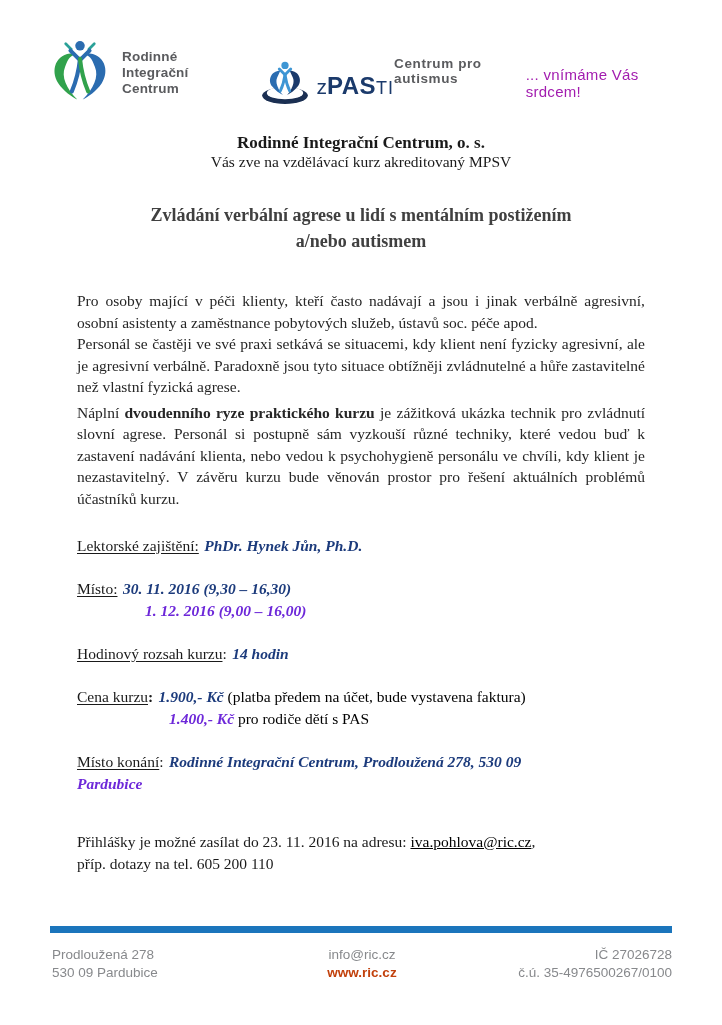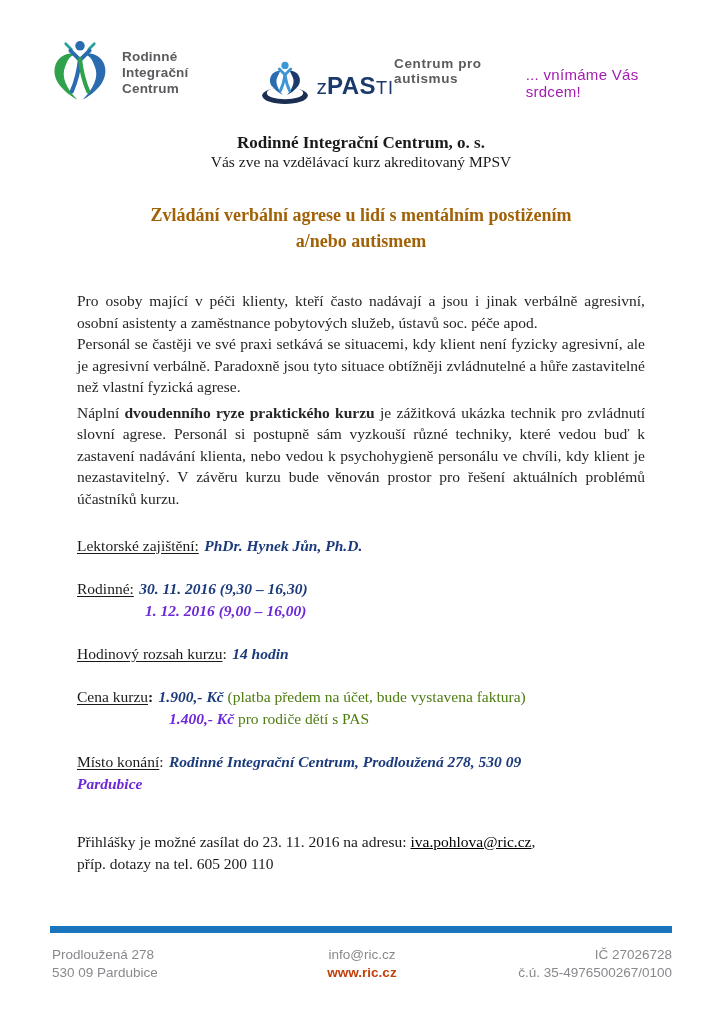--- a/index.html
+++ b/index.html
@@ -72,21 +72,21 @@
   }
   .invite-line {
     text-align: center;
     font-size: 15.5px;
     color: #1a1a1a;
   }
   .course-title {
     text-align: center;
     font-size: 18px;
     font-weight: 700;
-    color: #a16207;
+    color: #404040;
     line-height: 26px;
     margin-top: 31px;
   }
 
   
   .content { margin: 0 77px; width: 568px; }
   .para { text-align: justify; font-size: 15.5px; line-height: 21.5px; }
   .para-block1 { margin-top: 36px; }
   .para-block2 { margin-top: 4px; }
   .bold { font-weight: 700; }
@@ -99,21 +99,21 @@
   .colon-bold { font-weight: 700; }
   .value {
     color: #1c3b7c;
     font-weight: 700;
     font-style: italic;
     margin-left: 0.35em;
   }
   .value-cont { color: #6d28d9; font-weight: 700; font-style: italic; }
   .indent-date { margin-left: 68px; }
   .indent-price { margin-left: 92px; }
-  .note { color: #4d7c0f; font-weight: 400; font-style: normal; }
+  .note { color: #000000; font-weight: 400; font-style: normal; }
 
   
   .contact { margin-top: 36px; font-size: 15.5px; line-height: 22px; color: #1a1a1a; }
   .email-link { color: #000000; text-decoration: underline; cursor: pointer; }
 
   
   .footer { position: absolute; left: 0; right: 0; top: 926px; }
   .footer-bar { margin: 0 50px; height: 7px; background: #1b75bc; }
   .footer-cols {
     display: flex;
@@ -193,21 +193,21 @@
     <div class="para para-block2"><span>Náplní </span><span class="bold">dvoudenního ryze praktického kurzu</span><span> je zážitková ukázka technik pro zvládnutí slovní agrese. Personál si postupně sám vyzkouší různé techniky, které vedou buď k zastavení nadávání klienta, nebo vedou k psychohygieně personálu ve chvíli, kdy klient je nezastavitelný. V závěru kurzu bude věnován prostor pro řešení aktuálních problémů účastníků kurzu.</span></div>
 
     <div class="details">
 
       <div class="detail-block">
         <span class="label">Lektorské zajištění:</span><span class="value">PhDr. Hynek Jůn, Ph.D.</span>
       </div>
 
       <div class="detail-block">
         <div>
-          <span class="label">Rodinné:</span><span class="value">30. 11. 2016 (9,30 – 16,30)</span>
+          <span class="label">Místo:</span><span class="value">30. 11. 2016 (9,30 – 16,30)</span>
         </div>
         <div>
           <span class="value-cont indent-date">1. 12. 2016 (9,00 – 16,00)</span>
         </div>
       </div>
 
       <div class="detail-block">
         <span class="label">Hodinový rozsah kurzu</span><span class="colon">:</span><span class="value">14 hodin</span>
       </div>
 

